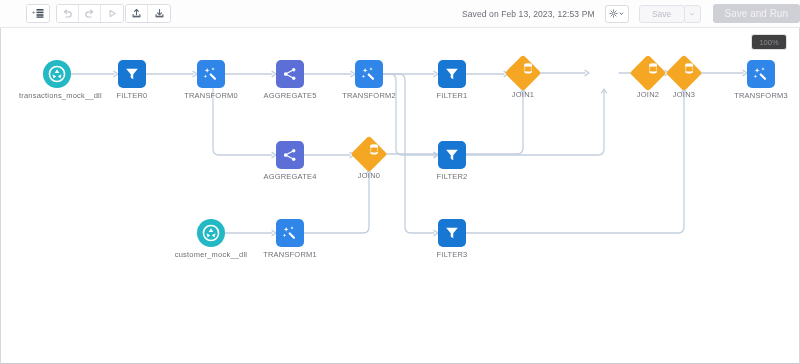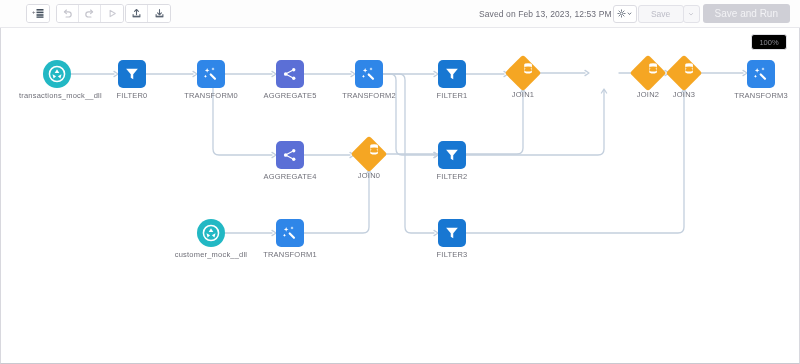--- a/index.html
+++ b/index.html
@@ -29,21 +29,21 @@
     display: flex; align-items: center; justify-content: center;
     background: #fff;
     border-right: 1px solid #e6e6eb;
   }
   .tb-btn:last-child { border-right: none; }
   .tb-gap { width: 1px; }
   .tb-sep { width: 6px; }
 
   .tb-right {
     margin-left: auto; display: flex; align-items: center;
-    margin-right: 10px; gap: 1px;
+    margin-right: 0; gap: 10px;
   }
   .saved-text {
     font-size: 8.5px; color: #6b6b76; white-space: nowrap;
     letter-spacing: 0.1px;
   }
   .gear-btn {
     display: flex; align-items: center; justify-content: center; gap: 1px;
     width: 24px; height: 18px;
     border: 1px solid #dcdce2; border-radius: 3px; background: #fff;
   }
@@ -72,21 +72,21 @@
     width: 800px; height: 336px;
     background: #ffffff;
     border-left: 1px solid #d8d8de;
     border-right: 1px solid #d8d8de;
     border-bottom: 1px solid #c9c9d0;
     overflow: hidden;
   }
   .zoom-badge {
     position: absolute; right: 12px; top: 6px;
     width: 36px; height: 16px;
-    border: 1px solid #e0e0e6; border-radius: 3px; background: #000000;
+    border: 1px solid #e0e0e6; border-radius: 3px; background: #404040;
     font-size: 7.5px; color: #8b8b95;
     display: flex; align-items: center; justify-content: center;
     z-index: 6;
   }
   #edges { position: absolute; left: 0; top: 0; width: 800px; height: 336px; z-index: 1; }
 
   .node { position: absolute; z-index: 3; }
   .node-shape {
     position: absolute; left: 0; top: 0;
     display: flex; align-items: center; justify-content: center;

